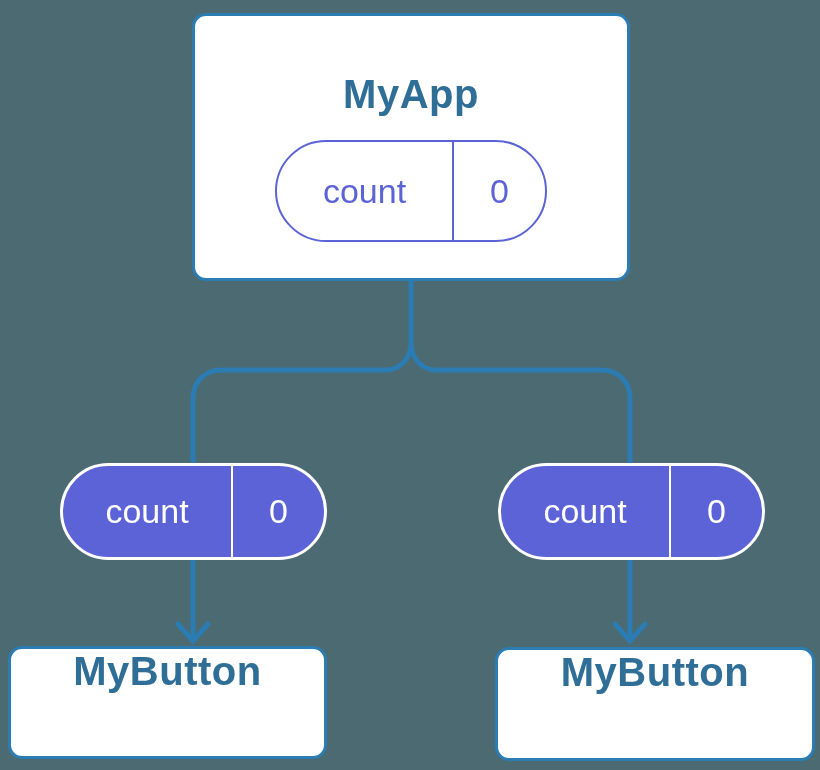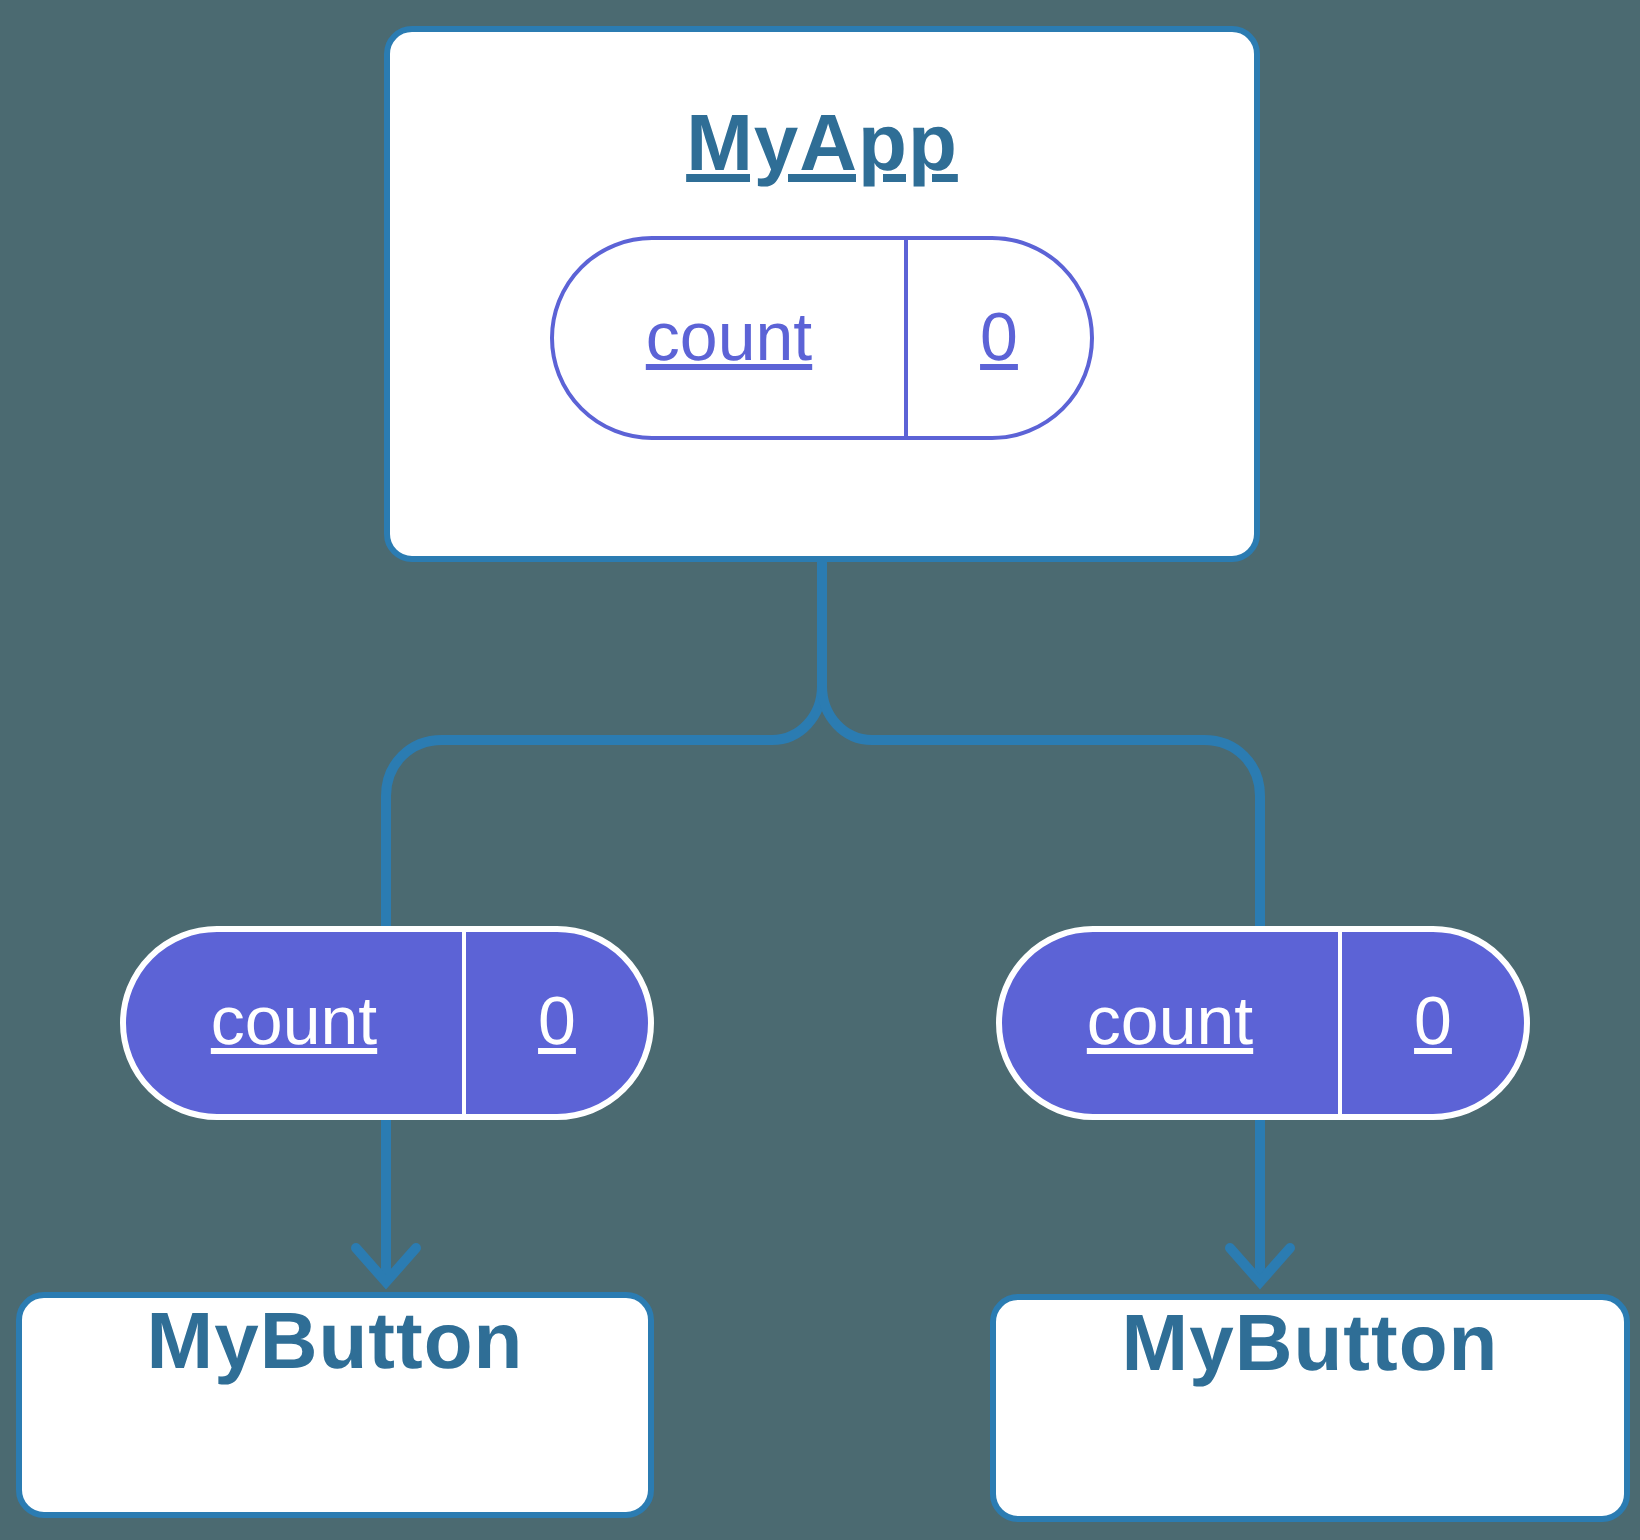--- a/index.html
+++ b/index.html
@@ -16,30 +16,29 @@
     position:absolute; z-index:2; box-sizing:border-box;
     background:#ffffff; border:3px solid #2b7cb2; border-radius:14px;
   }
   .box-title {
     color:#2f6e96; font-size:40px; font-weight:bold; letter-spacing:0.5px;
   }
   .root {
     left:192px; top:13px; width:438px; height:268px;
     display:flex; flex-direction:column; align-items:center;
   }
-  .root .box-title { margin-top:34px;text-decoration:underline; }
+  .root .box-title { margin-top:56px; }
 
   .pill {
     display:flex; align-items:stretch; box-sizing:border-box;
     border-radius:60px; overflow:hidden;
   }
   .pill .seg {
     display:flex; align-items:center; justify-content:center;
     font-size:34px;
-    text-decoration:underline;
   }
   .pill .divider { width:2px; }
 
   .pill.outlined {
     margin-top:23px; width:272px; height:102px;
     background:#ffffff; border:2px solid #5c63d6; color:#5c63d6;
   }
   .pill.outlined .seg.name { width:175px; }
   .pill.outlined .divider { background:#5c63d6; }
   .pill.outlined .seg.value { flex:1; }

